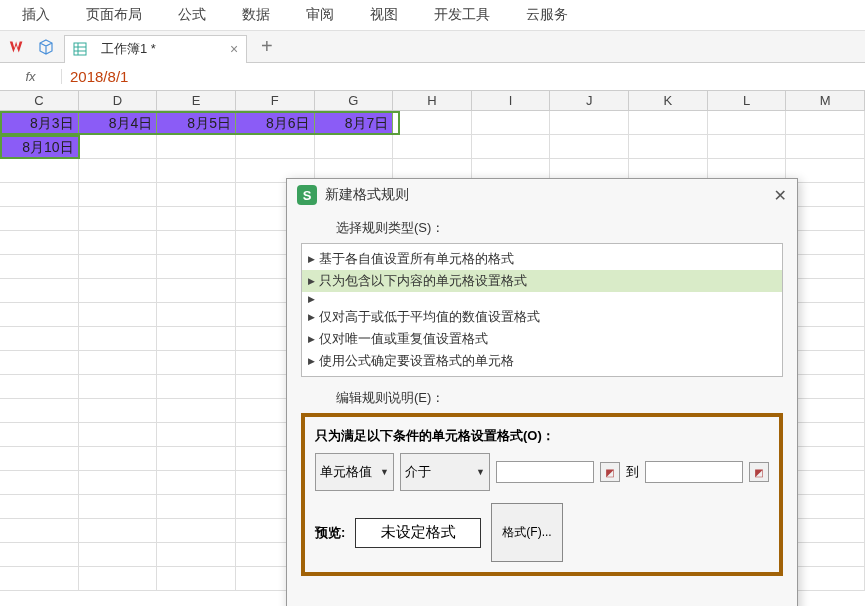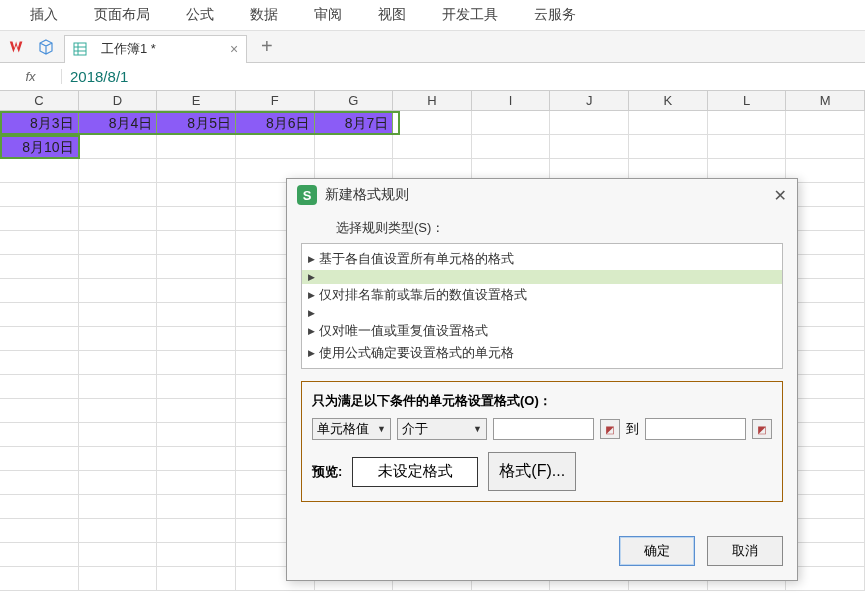--- a/index.html
+++ b/index.html
@@ -8,21 +8,21 @@
       font-size: 13px;
       background: #fff;
       width: 865px;
       height: 606px;
       overflow: hidden;
       position: relative;
     }
     .menubar {
       display: flex;
       gap: 36px;
-      padding: 6px 30px;
+      padding: 6px 22px;
       color: #444;
       font-size: 14px;
       border-bottom: 1px solid #e0e0e0;
     }
     .menubar span { cursor: default; }
     .tabrow {
       display: flex;
       align-items: center;
       height: 32px;
       background: #f5f5f5;
@@ -68,21 +68,21 @@
       width: 62px;
       text-align: center;
       color: #666;
       font-style: italic;
       font-size: 13px;
       border-right: 1px solid #ddd;
     }
     .formula-val {
       padding-left: 8px;
       font-size: 15px;
-      color: #0f766e;
+      color: #c2410c;
     }
     .grid {
       position: relative;
     }
     .col-headers {
       display: flex;
       height: 20px;
     }
     .ch {
       border-right: 1px solid #ccc;
@@ -181,39 +181,39 @@
       gap: 4px;
     }
     .rule-item .tri {
       font-size: 9px;
       color: #444;
     }
     .rule-item.selected {
       background: #d9ebc8;
     }
     .cond-box {
-      border: 1px solid #a16207;
+      border: 4px solid #a16207;
       padding: 10px;
       margin-bottom: 14px;
     }
     .cond-title {
       font-weight: bold;
       font-size: 13px;
       margin-bottom: 8px;
     }
     .cond-row {
       display: flex;
       align-items: center;
       gap: 6px;
       margin-bottom: 12px;
     }
     .dd {
       border: 1px solid #999;
       background: #f0f0f0;
-      height: 22px;
+      height: 38px;
       display: flex;
       align-items: center;
       padding: 0 4px;
       font-size: 13px;
       gap: 4px;
       font-family: Liberation Serif, serif;
     }
     .dd .caret { font-size: 9px; color: #333; margin-left: 4px; }
     .inp {
       border: 1px solid #999;
@@ -244,22 +244,22 @@
       height: 30px;
       display: flex;
       align-items: center;
       justify-content: center;
       font-size: 15px;
       background: #fff;
     }
     .fmt-btn {
       border: 1px solid #888;
       background: #f0f0f0;
-      padding: 8px 10px;
-      font-size: 16px;
+      padding: 20px 10px;
+      font-size: 12px;
     }
     .dlg-footer {
       display: flex;
       justify-content: flex-end;
       gap: 12px;
       padding: 8px 14px 14px 14px;
     }
     .btn {
       border: 1px solid #888;
       background: #f0f0f0;
@@ -605,37 +605,39 @@
   </div>
   <div class="dlg-body">
     <div class="dlg-label">选择规则类型(S)：</div>
     <div class="rule-list">
       <div class="rule-item">
           <span class="tri">▶</span>
           <span>基于各自值设置所有单元格的格式</span>
         </div>
       <div class="rule-item selected">
           <span class="tri">▶</span>
+          <span>只为包含以下内容的单元格设置格式</span>
         </div>
       <div class="rule-item">
           <span class="tri">▶</span>
-          <span>仅对排名靠前或靠后的数值设置格式</span>
         </div>
       <div class="rule-item">
           <span class="tri">▶</span>
+          <span>仅对高于或低于平均值的数值设置格式</span>
         </div>
       <div class="rule-item">
           <span class="tri">▶</span>
           <span>仅对唯一值或重复值设置格式</span>
         </div>
       <div class="rule-item">
           <span class="tri">▶</span>
           <span>使用公式确定要设置格式的单元格</span>
         </div>
     </div>
+    <div class="dlg-label">编辑规则说明(E)：</div>
     <div class="cond-box">
       <div class="cond-title">只为满足以下条件的单元格设置格式(O)：</div>
       <div class="cond-row">
         <div class="dd">
             <span>单元格值</span>
             <span class="caret">▼</span>
           </div>
         <div class="dd" style="min-width:90px">
             <span>介于</span>
             <span class="caret" style="margin-left:auto">▼</span>

